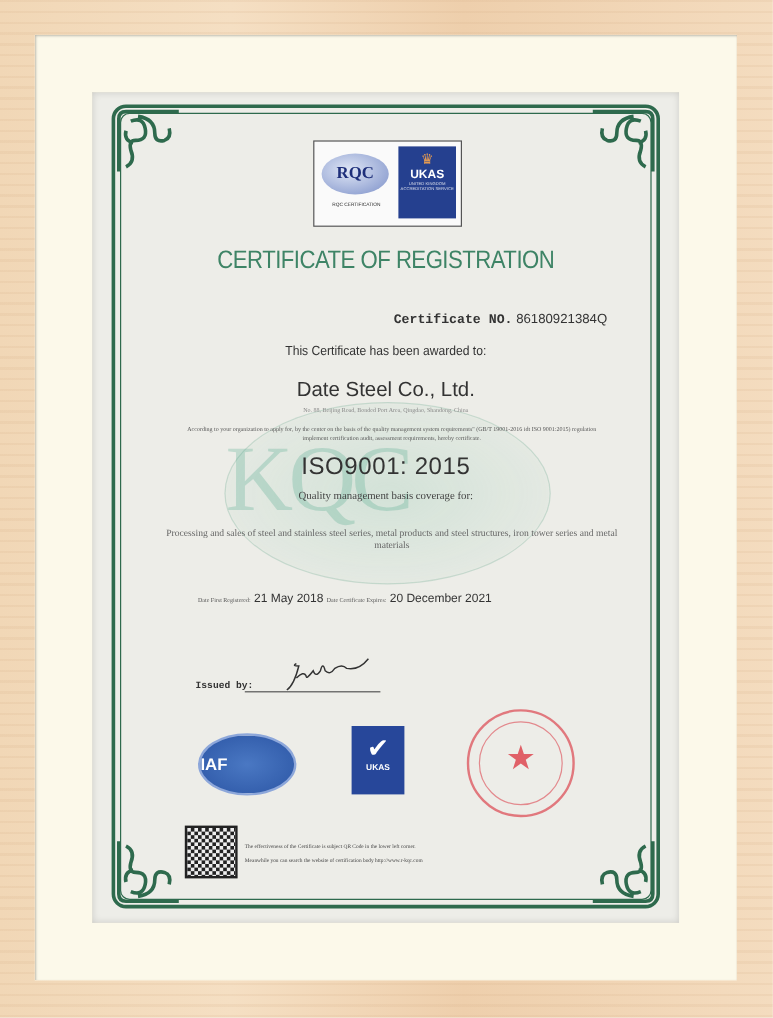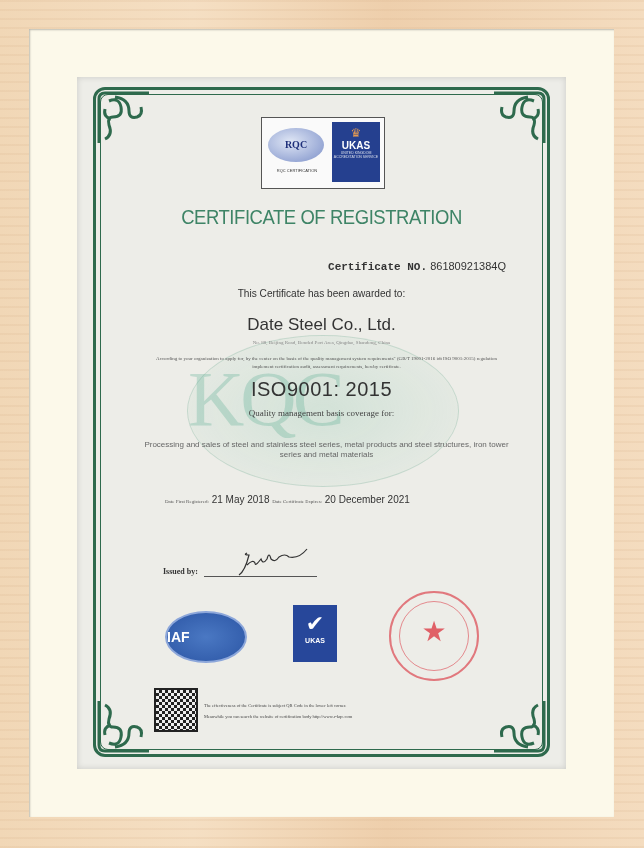--- a/index.html
+++ b/index.html
@@ -16,45 +16,45 @@
   .border-inner{position:absolute;left:23px;top:17px;right:23px;bottom:19px;border:1px solid #2e6a4d;border-radius:8px;}
   .corner{position:absolute;width:56px;height:56px;color:#2e6a4d;}
   .corner svg{width:100%;height:100%;}
   .c-tl{left:18px;top:12px;}
   .c-tr{right:18px;top:12px;transform:scaleX(-1);}
   .c-bl{left:18px;bottom:14px;transform:scaleY(-1);}
   .c-br{right:18px;bottom:14px;transform:scale(-1,-1);}
   .logos{position:absolute;left:184px;top:40px;width:122px;height:70px;border:1px solid #555;background:#fafafa;}
   .rqc{position:absolute;left:6px;top:10px;width:56px;height:34px;border-radius:50%;
     background:radial-gradient(ellipse at 40% 40%,#dfe6f5,#7b8fc8);color:#1e2f7a;
-    font-family:"Liberation Serif",serif;font-weight:bold;font-size:10px;text-align:center;line-height:34px;}
+    font-family:"Liberation Serif",serif;font-weight:bold;font-size:14px;text-align:center;line-height:34px;}
   .rqc-cap{position:absolute;left:4px;top:50px;font-size:4px;color:#333;width:62px;text-align:center;}
   .ukas-box{position:absolute;right:4px;top:4px;width:48px;height:60px;background:#25408f;color:#fff;text-align:center;}
   .ukas-box .crown{color:#e49a52;font-size:12px;margin-top:4px;}
   .ukas-box .ut{font-size:10px;font-weight:bold;}
   .ukas-box .us{font-size:3.5px;line-height:4px;opacity:.8;}
   .title{position:absolute;left:0;right:0;top:128px;text-align:center;color:#3e8466;
     font-family:"Liberation Sans Narrow","Liberation Sans",sans-serif;font-size:21px;letter-spacing:-.5px;transform:scaleX(.88);}
   .certno{position:absolute;right:60px;top:183px;font-size:11px;color:#333;}
   .certno .lbl{font-family:Liberation Mono, monospace;font-weight:bold;}
   .awarded{position:absolute;left:0;right:0;top:210px;text-align:center;font-size:11px;color:#333;transform:scaleX(.92);}
   .globe{position:absolute;left:110px;top:258px;width:270px;height:150px;border-radius:50%;
     background:radial-gradient(ellipse,rgba(120,190,160,.22),rgba(120,190,160,.08) 70%,transparent 72%);
     border:1px solid rgba(90,160,130,.25);}
   .globe-txt{position:absolute;left:0;right:0;top:18px;text-align:left;font-family:"Liberation Serif",serif;
     font-size:78px;color:rgba(80,170,140,.28);letter-spacing:-4px;}
   .company{position:absolute;left:0;right:0;top:238px;text-align:center;font-size:17px;color:#333;}
   .address{position:absolute;left:0;right:0;top:263px;text-align:center;font-size:5px;color:#888;font-family:"Liberation Serif",serif;}
   .according{position:absolute;left:70px;right:60px;top:278px;text-align:center;font-size:5px;line-height:8px;color:#555;font-family:"Liberation Serif",serif;}
   .iso{position:absolute;left:0;right:0;top:301px;text-align:center;font-size:20px;color:#333;letter-spacing:.5px;}
   .qms{position:absolute;left:0;right:0;top:331px;text-align:center;font-size:9px;color:#444;font-family:"Liberation Serif",serif;}
-  .scope{position:absolute;left:60px;right:50px;top:363px;text-align:center;font-size:8px;line-height:10px;color:#666;}
+  .scope{position:absolute;left:60px;right:50px;top:363px;text-align:center;font-size:8px;line-height:10px;color:#666;font-family:Liberation Serif, serif;}
   .dates{position:absolute;left:88px;top:417px;font-size:10px;color:#333;white-space:nowrap;}
   .dates .sm{font-family:"Liberation Serif",serif;font-size:5px;color:#555;}
-  .issued{position:absolute;left:86px;top:490px;font-family:Liberation Serif, serif;font-weight:bold;font-size:8px;color:#333;}
+  .issued{position:absolute;left:86px;top:490px;font-family:Liberation Mono, monospace;font-weight:bold;font-size:8px;color:#333;}
   .sigline{position:absolute;left:127px;top:499px;width:113px;border-bottom:1px solid #555;}
   .sig{position:absolute;left:150px;top:470px;width:90px;height:32px;}
   .iaf{position:absolute;left:88px;top:534px;width:78px;height:48px;border-radius:50%;background:radial-gradient(ellipse,#4a78c3,#2c56a5);
     border:2px solid #8da7da;color:#fff;font-weight:bold;font-size:14px;text-align:left;line-height:48px;}
   .ukas2{position:absolute;left:216px;top:528px;width:44px;height:57px;background:#27479a;color:#fff;text-align:center;}
   .ukas2 .ck{font-size:22px;line-height:26px;margin-top:6px;}
   .ukas2 .t{font-size:7px;font-weight:bold;}
   .seal{position:absolute;left:312px;top:514px;width:86px;height:86px;border-radius:50%;border:2px solid rgba(220,70,80,.7);}
   .seal-inner{position:absolute;left:8px;top:8px;right:8px;bottom:8px;border-radius:50%;border:1px solid rgba(220,70,80,.6);}
   .seal-star{position:absolute;left:0;right:0;top:22px;text-align:center;color:rgba(220,60,70,.8);font-size:28px;}

